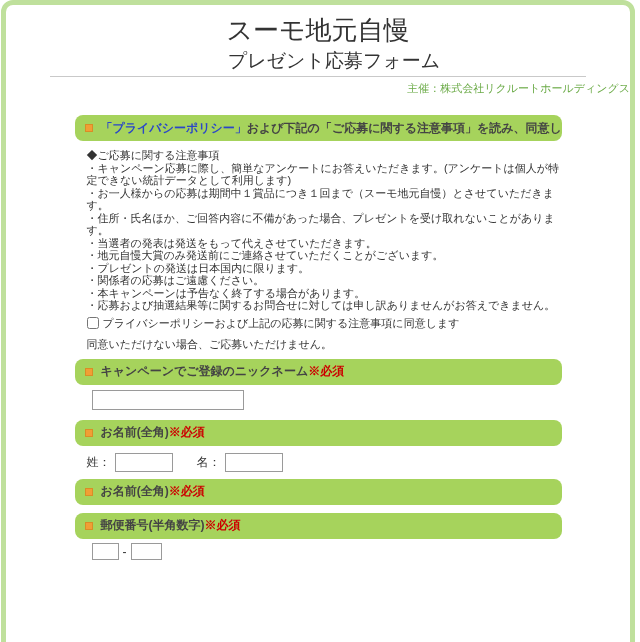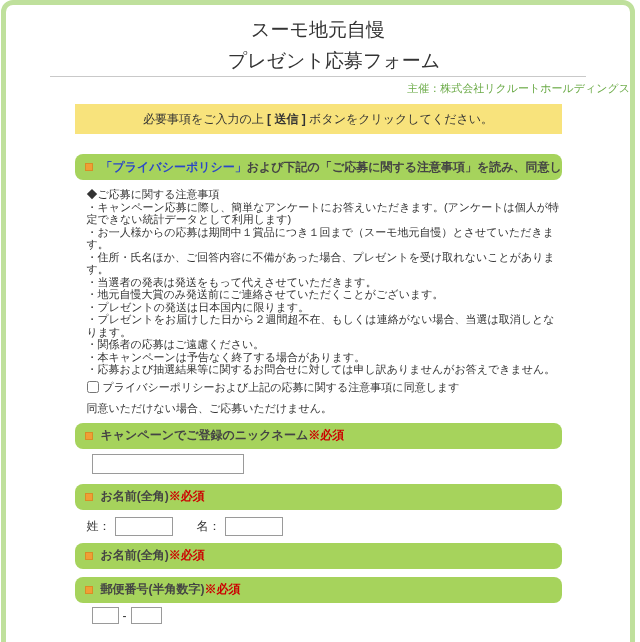--- a/index.html
+++ b/index.html
@@ -17,21 +17,21 @@
     width: 634px;
     min-height: 1400px;
     margin-left: 1px;
     border: 5px solid #bfe09c;
     border-radius: 12px;
     background: #ffffff;
   }
   h1.page-title {
     margin: 10px 0 0 0;
     text-align: center;
-    font-size: 19px;
+    font-size: 26px;
     line-height: 30px;
     font-weight: 400;
     color: #333;
   }
   h2.page-subtitle {
     margin: 4px 0 0 0;
     text-align: center;
     font-size: 19px;
     line-height: 24px;
     font-weight: 400;
@@ -181,39 +181,37 @@
 </head>
 <body>
 
 <div class="frame">
 
   <h1 class="page-title">スーモ地元自慢</h1>
   <h2 class="page-subtitle">プレゼント応募フォーム</h2>
   <hr class="header-divider">
   <div class="organizer">主催：株式会社リクルートホールディングス</div>
 
-  <div class="notice-box"><span>必要事項をご入力の上 </span><b>[ 送信 ]</b><span> ボタンをクリックしてください。</span></div>
 
   <div class="container">
 
     <div class="bar bar-consent">
         <span class="bullet"></span>
         <a class="link">「プライバシーポリシー」</a>
         <span>および下記の「ご応募に関する注意事項」を読み、同意します。</span>
       </div>
 
     <div class="notes">
       <div>◆ご応募に関する注意事項</div>
       <div class="note-line">・キャンペーン応募に際し、簡単なアンケートにお答えいただきます。(アンケートは個人が特定できない統計データとして利用します)</div>
       <div class="note-line">・お一人様からの応募は期間中１賞品につき１回まで（スーモ地元自慢）とさせていただきます。</div>
       <div class="note-line">・住所・氏名ほか、ご回答内容に不備があった場合、プレゼントを受け取れないことがあります。</div>
       <div class="note-line">・当選者の発表は発送をもって代えさせていただきます。</div>
       <div class="note-line">・地元自慢大賞のみ発送前にご連絡させていただくことがございます。</div>
       <div class="note-line">・プレゼントの発送は日本国内に限ります。</div>
-      <div class="note-line">・プレゼントをお届けした日から２週間超不在、もしくは連絡がない場合、当選は取消しとなります。</div>
       <div class="note-line">・関係者の応募はご遠慮ください。</div>
       <div class="note-line">・本キャンペーンは予告なく終了する場合があります。</div>
       <div class="note-line">・応募および抽選結果等に関するお問合せに対しては申し訳ありませんがお答えできません。</div>
     </div>
 
     <label class="agree-row">
         <input type="checkbox" style="">
         <span>プライバシーポリシーおよび上記の応募に関する注意事項に同意します</span>
       </label>
 

